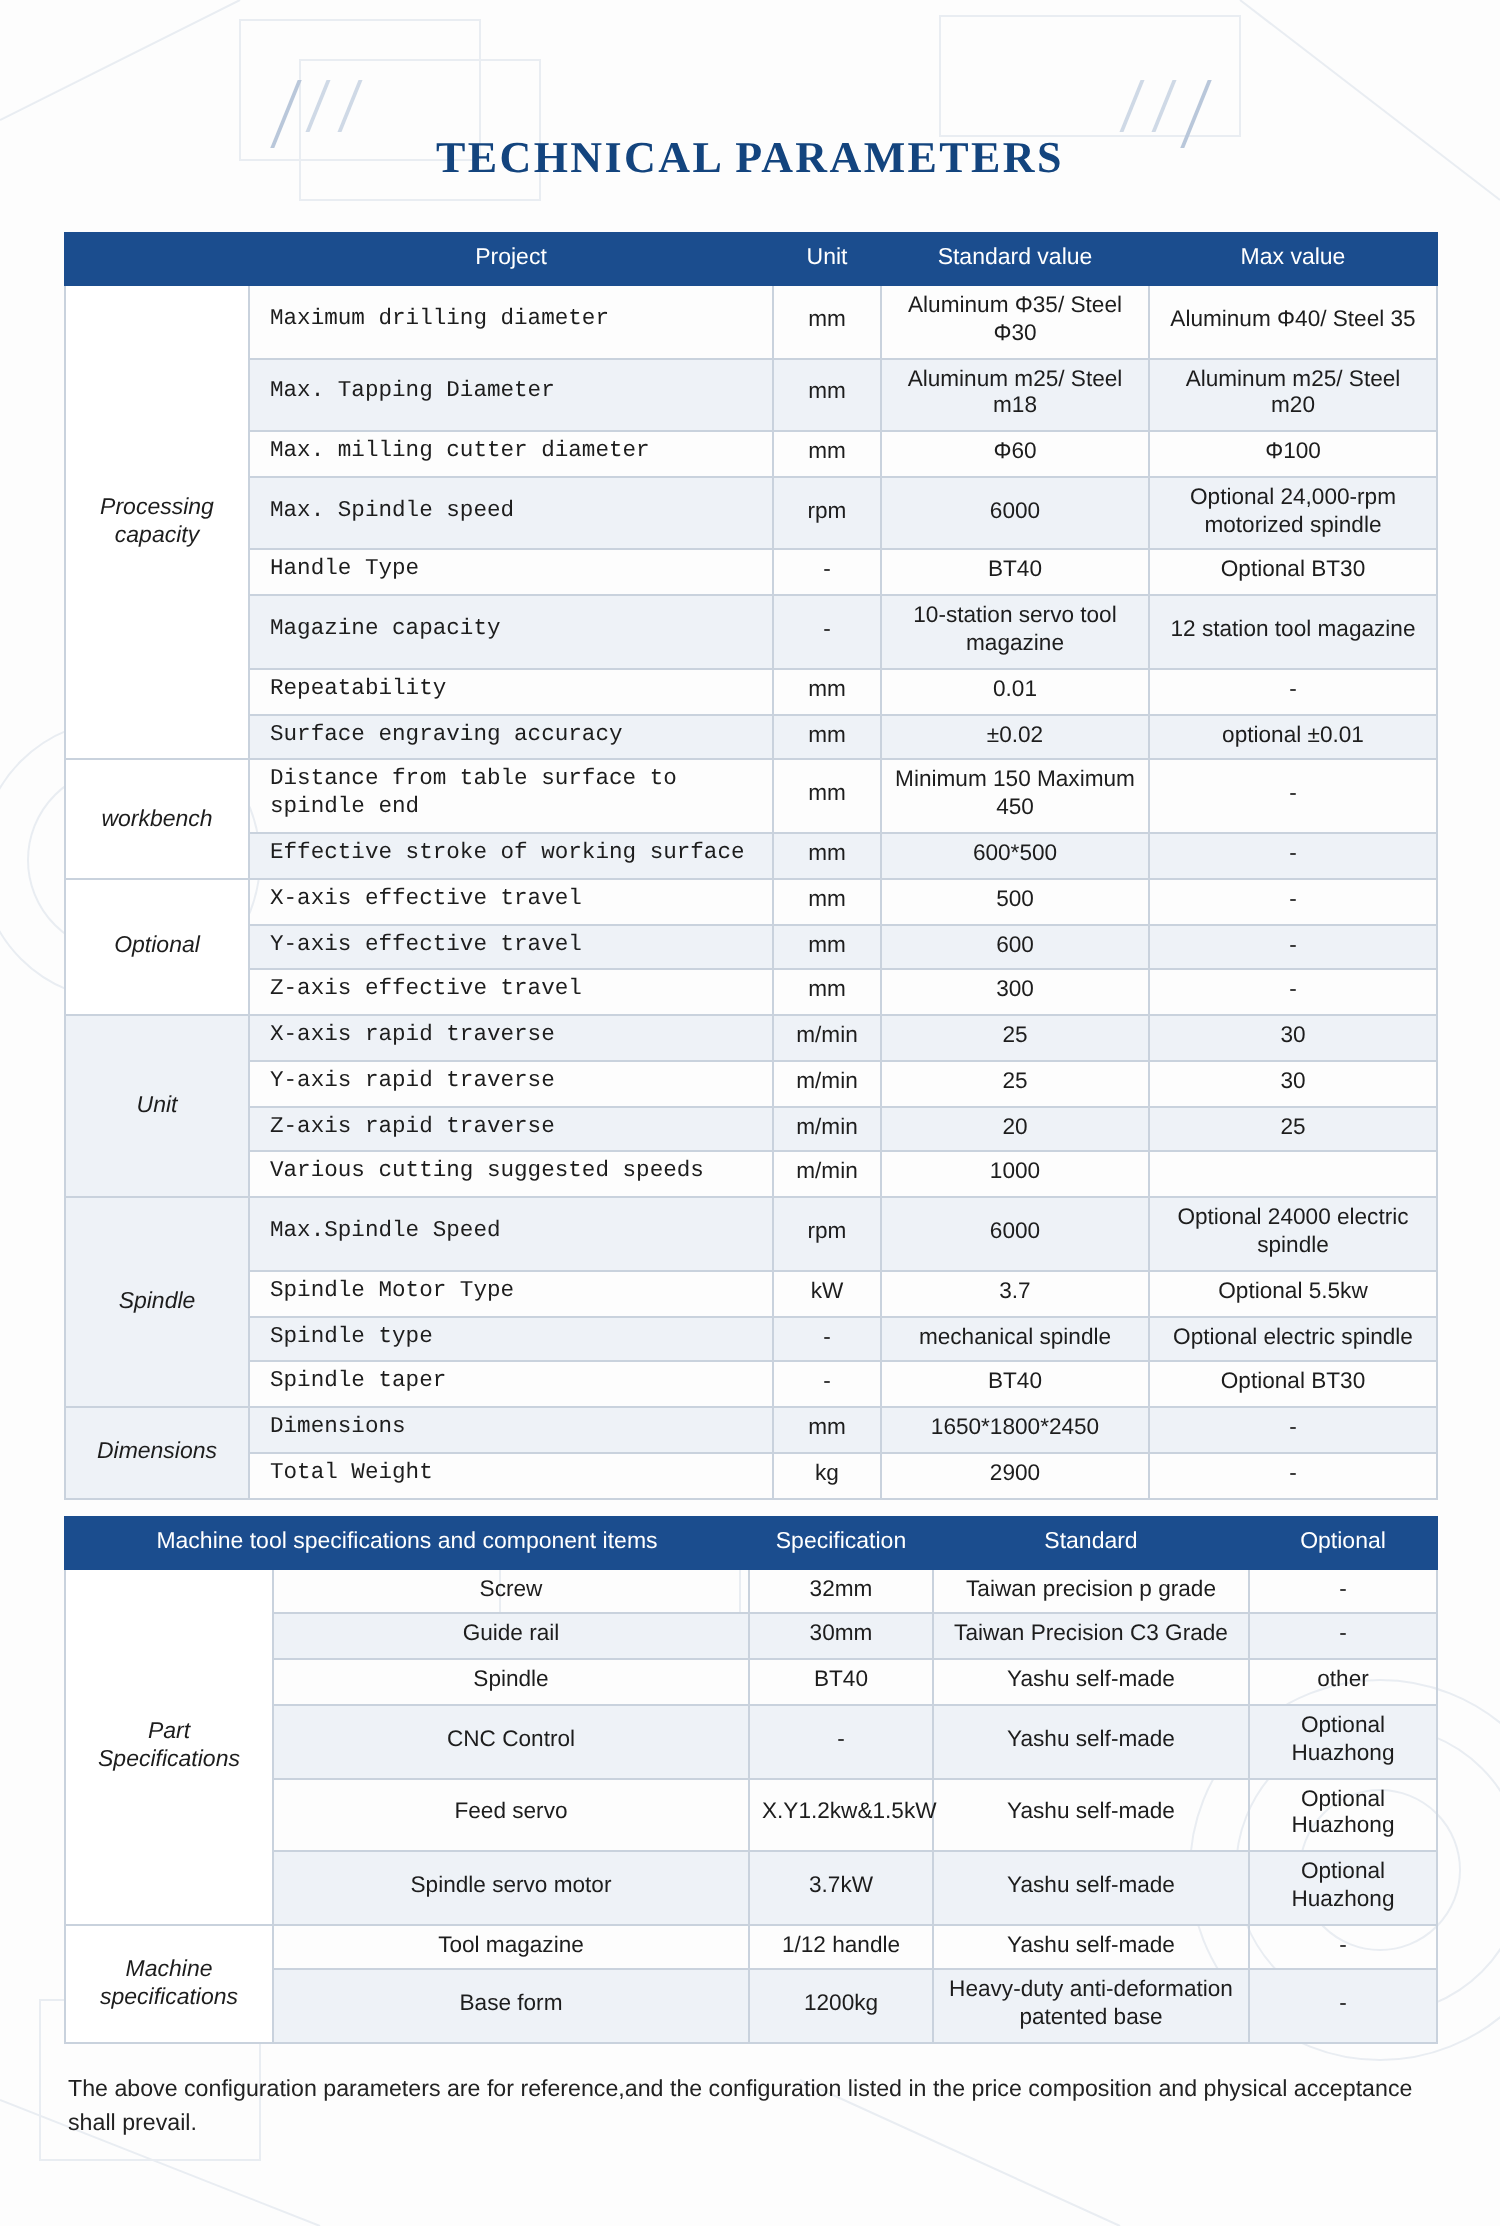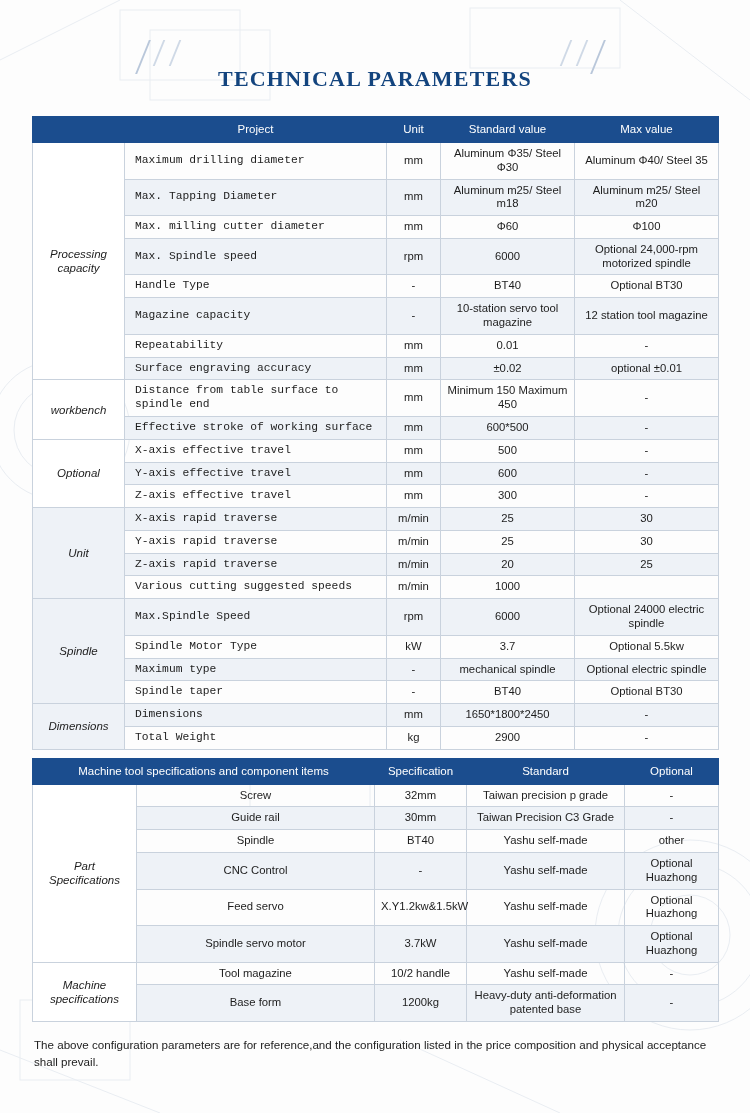--- a/index.html
+++ b/index.html
@@ -291,21 +291,21 @@
           <td class="c-ctr">6000</td>
           <td class="c-ctr">Optional 24000 electric spindle</td>
         </tr>
         <tr>
           <td class="c-name">Spindle Motor Type</td>
           <td class="c-ctr">kW</td>
           <td class="c-ctr">3.7</td>
           <td class="c-ctr">Optional 5.5kw</td>
         </tr>
         <tr class="alt">
-          <td class="c-name">Maximum type</td>
+          <td class="c-name">Spindle type</td>
           <td class="c-ctr">-</td>
           <td class="c-ctr">mechanical spindle</td>
           <td class="c-ctr">Optional electric spindle</td>
         </tr>
         <tr>
           <td class="c-name">Spindle taper</td>
           <td class="c-ctr">-</td>
           <td class="c-ctr">BT40</td>
           <td class="c-ctr">Optional BT30</td>
         </tr>
@@ -375,21 +375,21 @@
         </tr>
         <tr class="alt">
           <td class="c-ctr">Spindle servo motor</td>
           <td class="c-ctr">3.7kW</td>
           <td class="c-ctr">Yashu self-made</td>
           <td class="c-ctr">Optional Huazhong</td>
         </tr>
         <tr>
           <td class="c-group" rowspan="2">Machine specifications</td>
           <td class="c-ctr">Tool magazine</td>
-          <td class="c-ctr">10/2 handle</td>
+          <td class="c-ctr">1/12 handle</td>
           <td class="c-ctr">Yashu self-made</td>
           <td class="c-ctr">-</td>
         </tr>
         <tr class="alt">
           <td class="c-ctr">Base form</td>
           <td class="c-ctr">1200kg</td>
           <td class="c-ctr">Heavy-duty anti-deformation patented base</td>
           <td class="c-ctr">-</td>
         </tr>
       </tbody>

